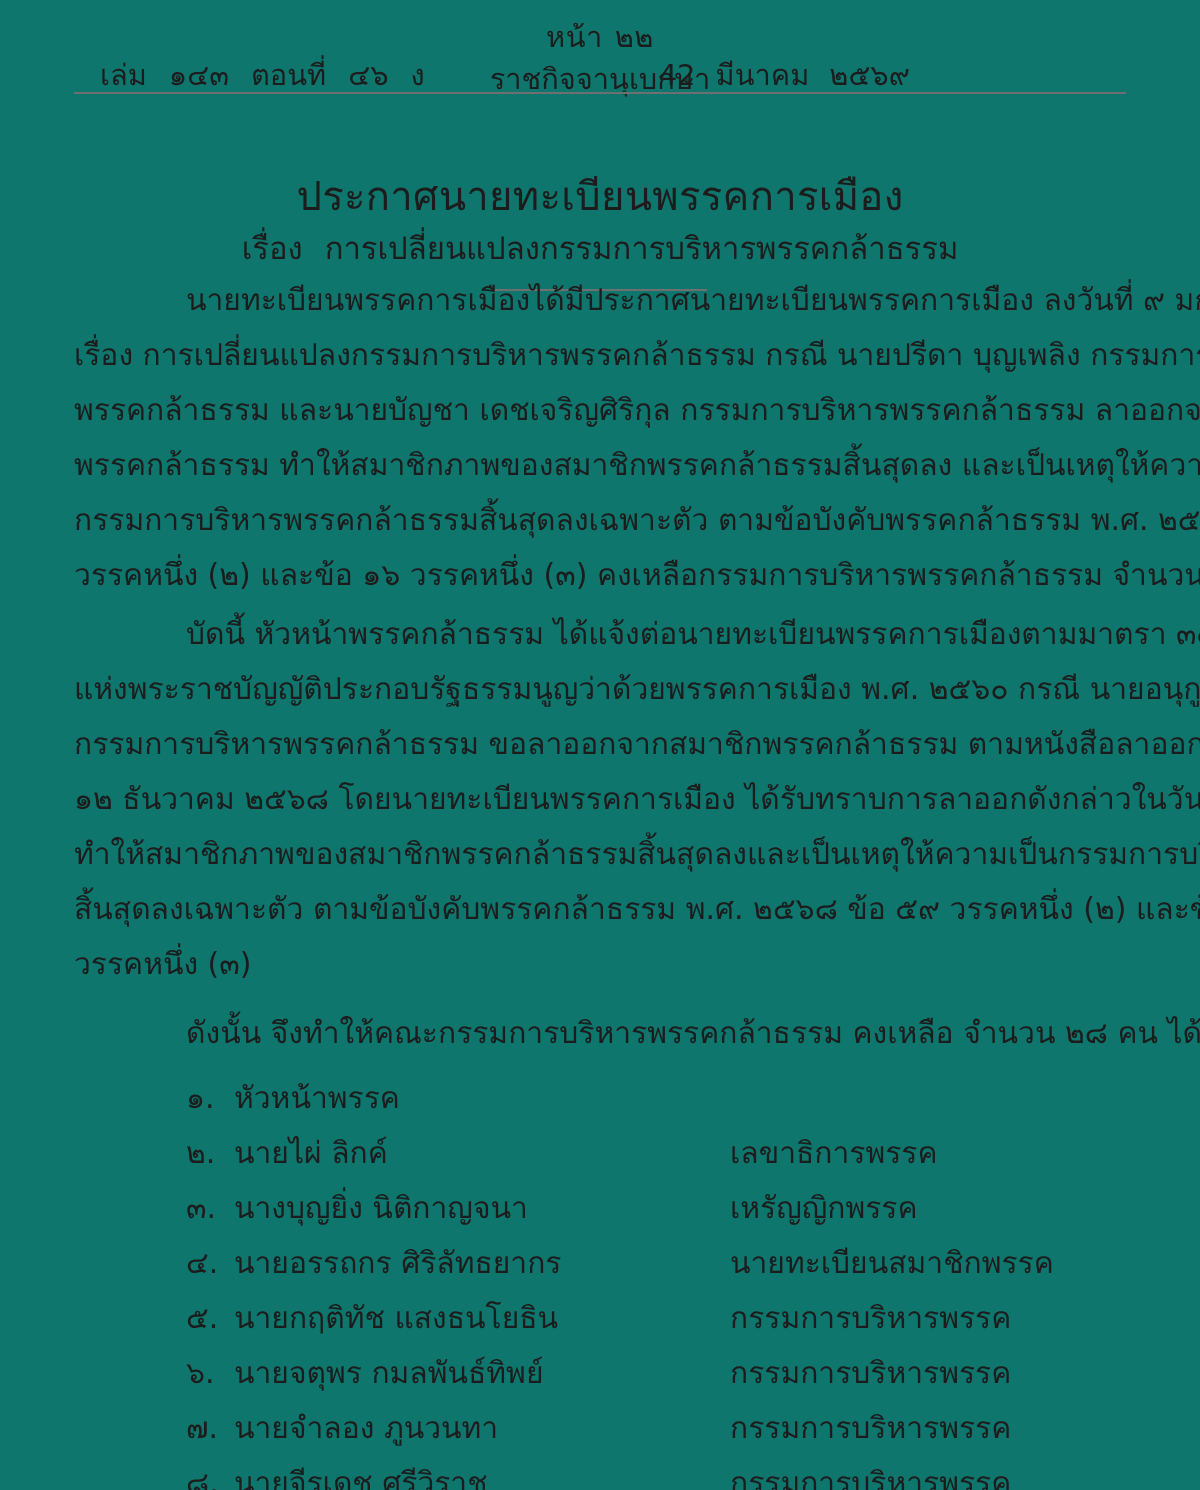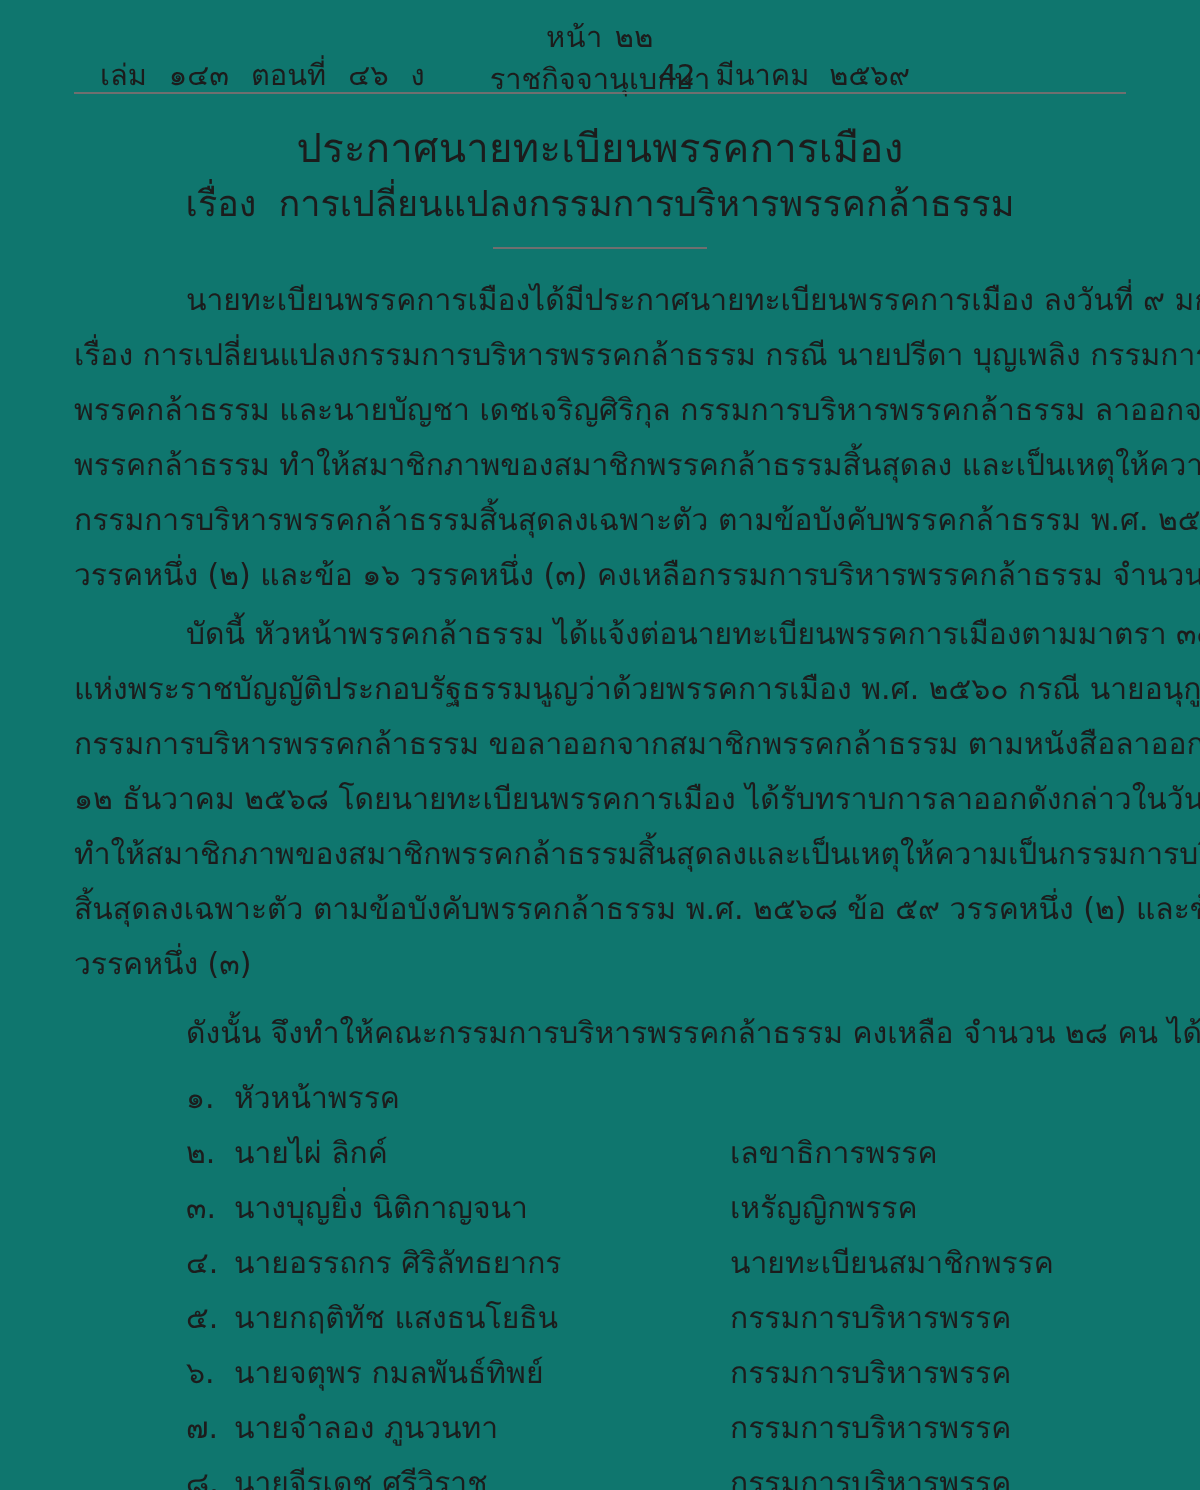--- a/index.html
+++ b/index.html
@@ -92,24 +92,25 @@
     left: 0;
     top: 124px;
     width: 1200px;
     text-align: center;
   }
   .doc-title {
     font-size: 40px;
     line-height: 1.2;
     letter-spacing: 0.3px;
     white-space: nowrap;
+    margin-top: 48px;
   }
   .doc-subtitle {
     margin-top: 10px;
-    font-size: 36px;
+    font-size: 31px;
     line-height: 1.2;
     white-space: nowrap;
   }
   .doc-subtitle .sub-label { margin-right: 22px; }
   .title-rule {
     margin: 22px auto 0 auto;
     width: 214px;
     height: 0;
     border-top: 2px solid #6f6f6f;
   }

